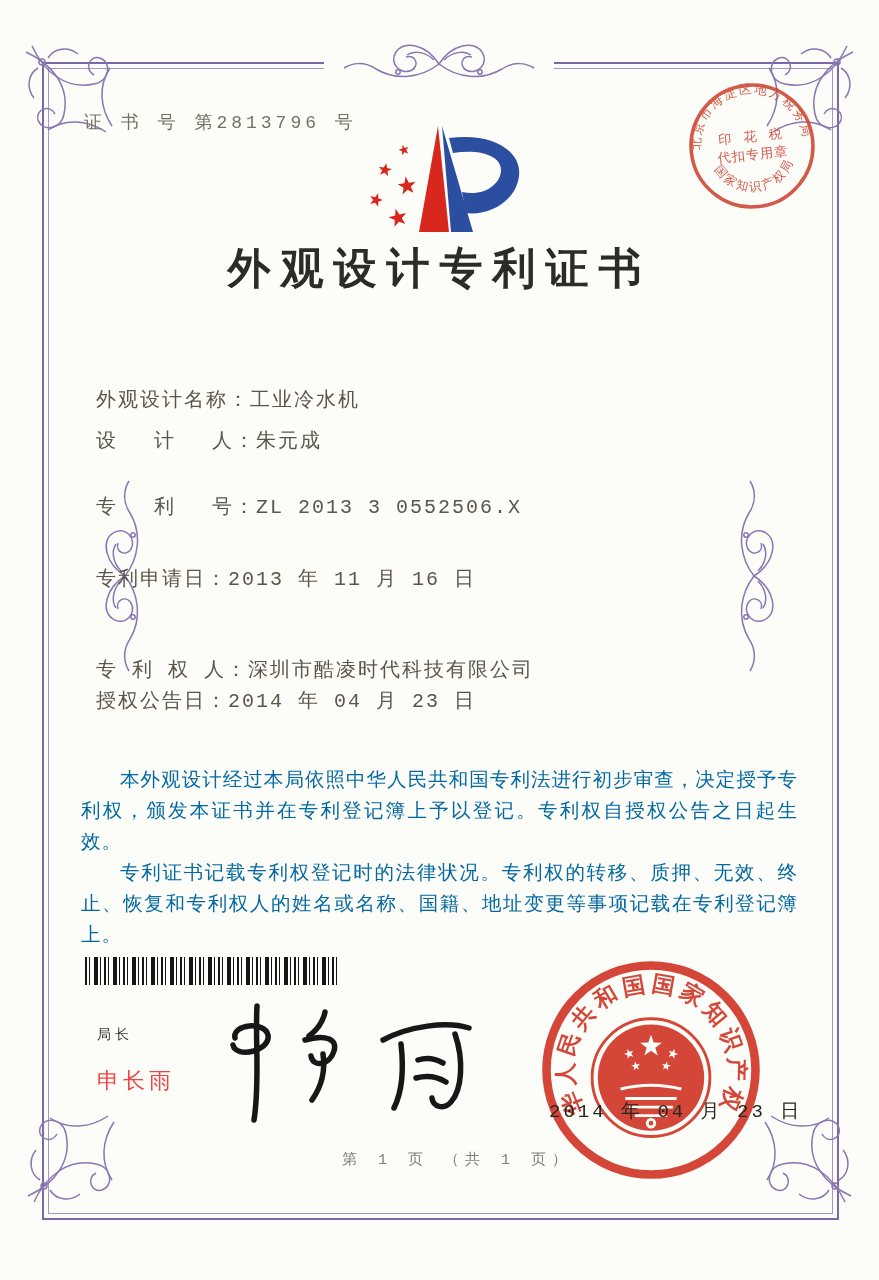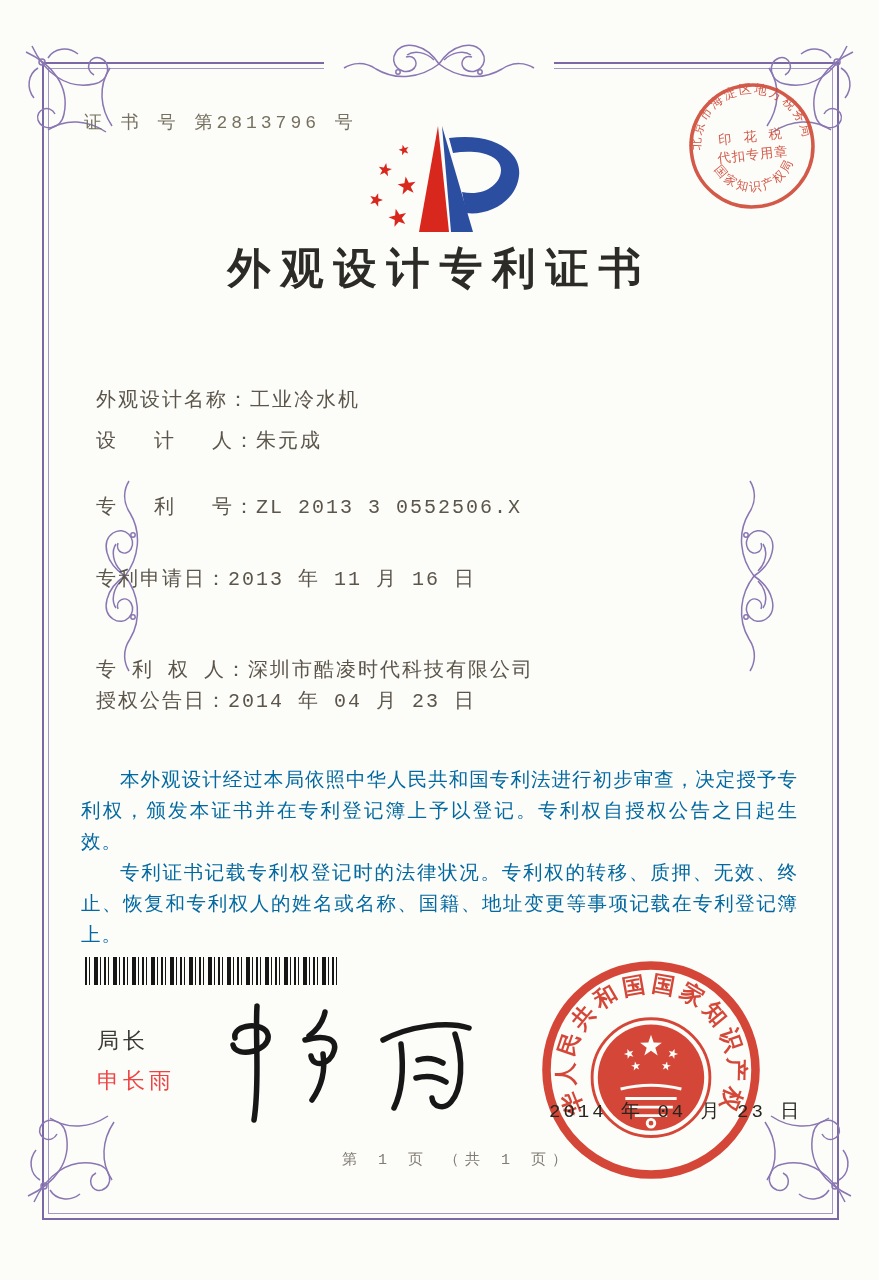--- a/index.html
+++ b/index.html
@@ -35,21 +35,21 @@
   .body-text { position:absolute; left:81px; top:726px; width:717px;
                font-size:19.5px; line-height:31px; color:#0369a1;
                text-align:justify; letter-spacing:1px;margin-top:40px; }
   .body-text p { margin:0; text-indent:2em; }
 
   .barcode { position:absolute; left:85px; top:957px; width:252px; height:28px;
              background:repeating-linear-gradient(90deg,
                #161616 0 2px, #fcfcf9 2px 4px, #161616 4px 5px, #fcfcf9 5px 9px,
                #161616 9px 13px, #fcfcf9 13px 15px, #161616 15px 16px, #fcfcf9 16px 19px); }
 
-  .signer-title { position:absolute; left:97px; top:1026px; font-size:22px;
+  .signer-title { position:absolute; left:97px; top:1026px; font-size:14px;
                   color:#3c3a36; letter-spacing:4px; }
   .signer-name  { position:absolute; left:97px; top:1066px; font-size:22px;
                   color:#ef4444; letter-spacing:4px; }
   .signature { position:absolute; left:205px; top:998px; width:300px; height:130px; }
 
   .office-seal { position:absolute; left:537px; top:956px; width:228px; height:228px;
                  opacity:.93; z-index:2; }
   .seal-date { position:absolute; left:549px; top:1098px; z-index:3; font-size:19px;
                color:#26251f; letter-spacing:3px; white-space:nowrap; }
 

